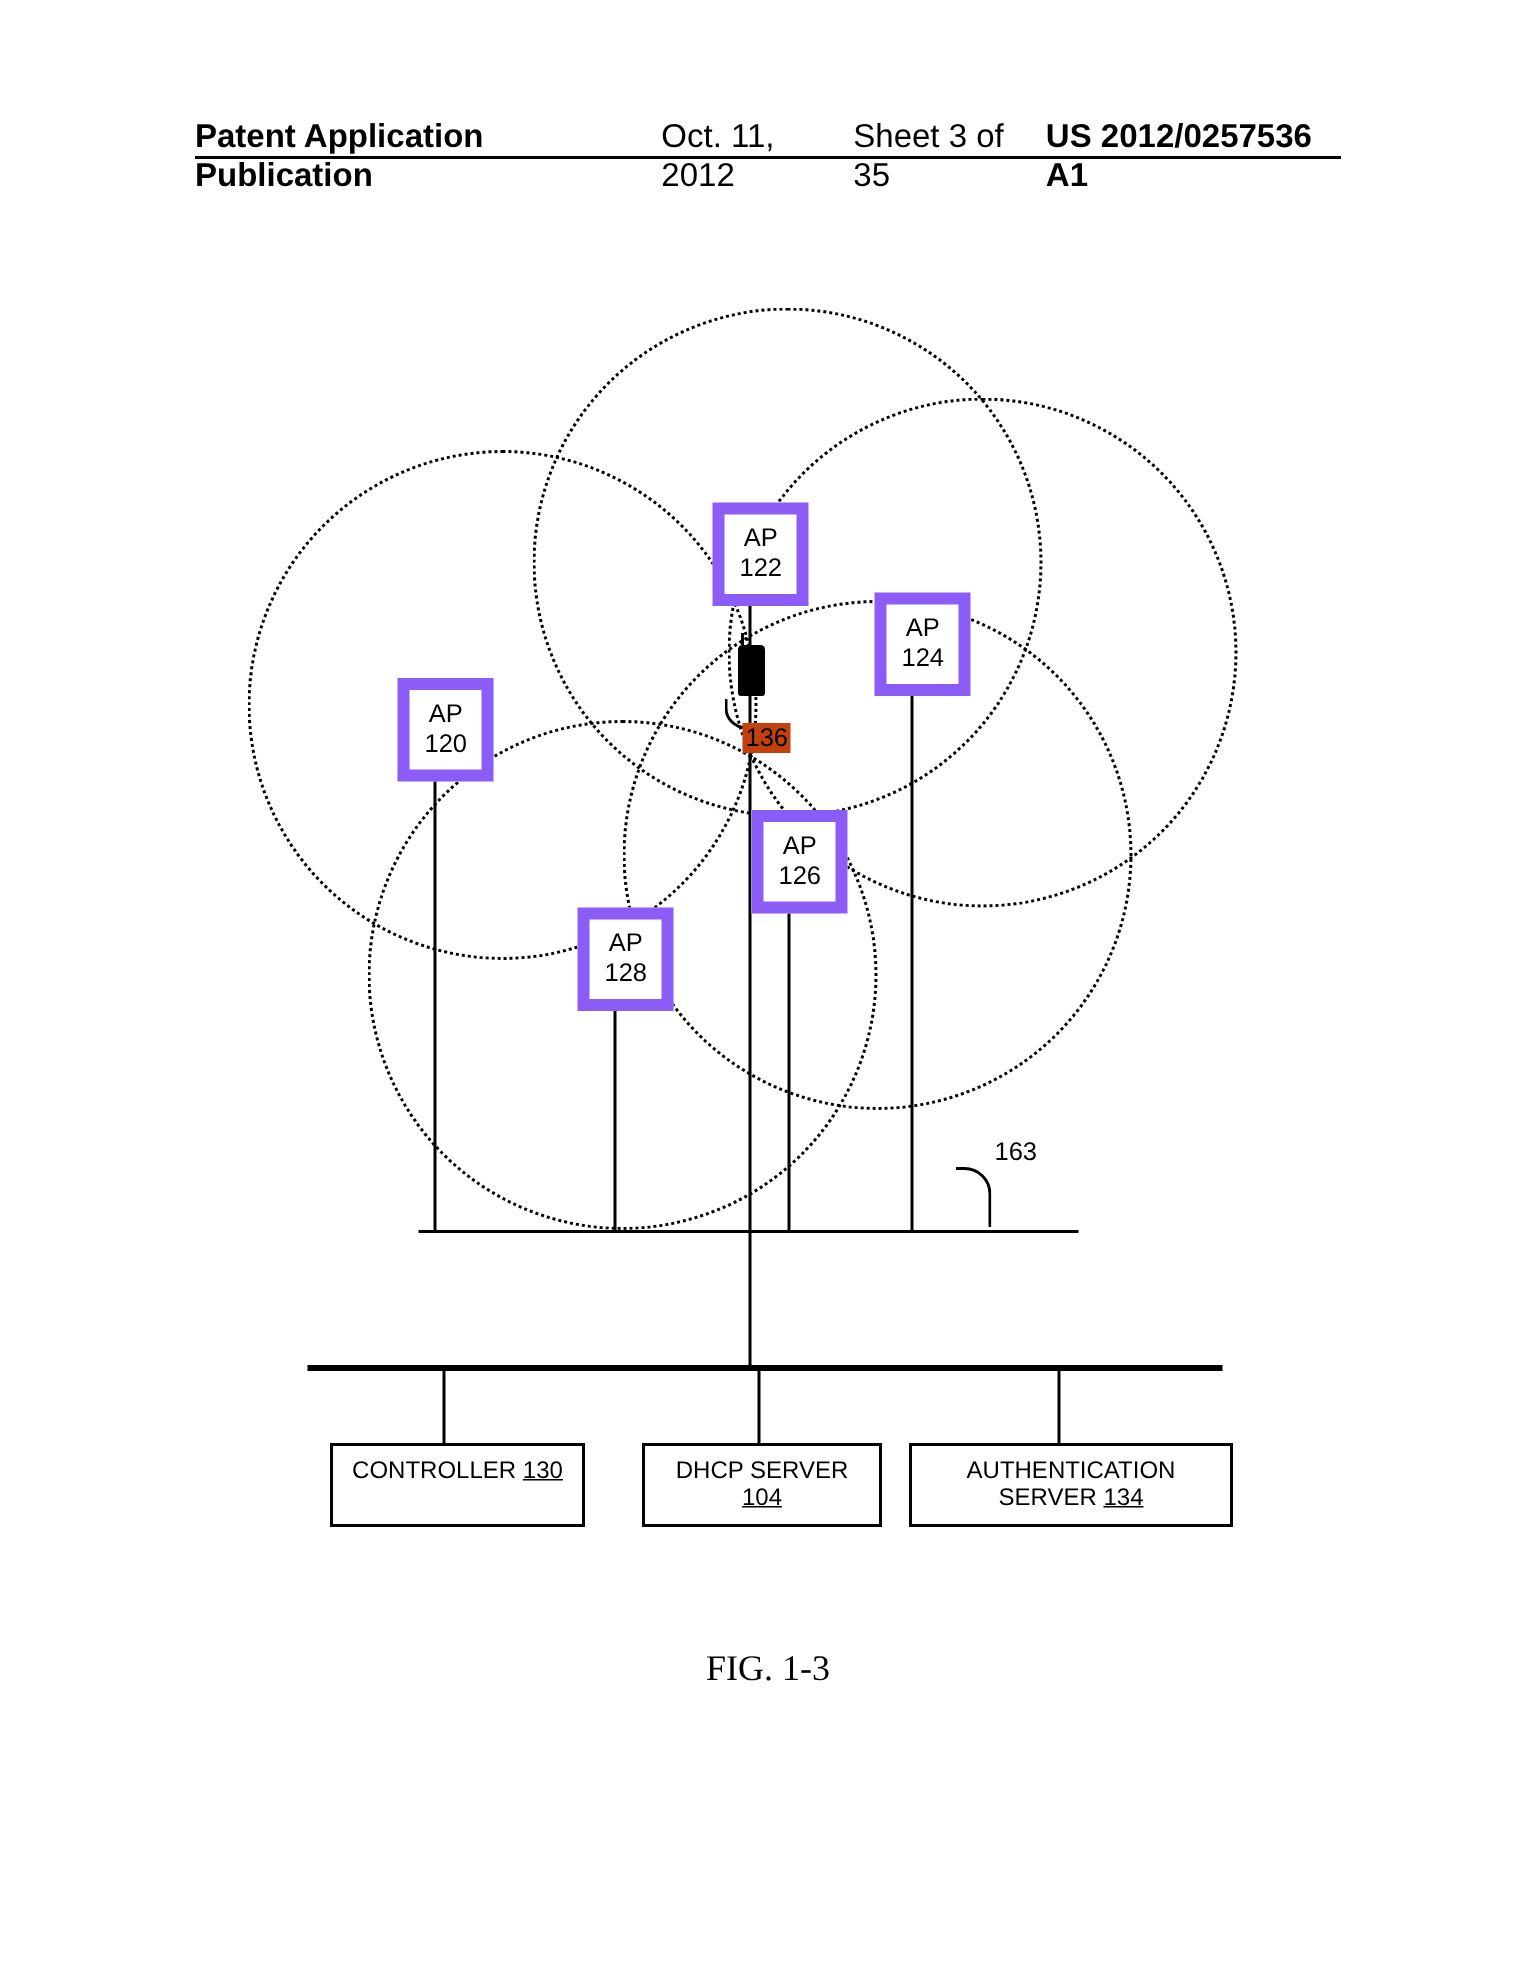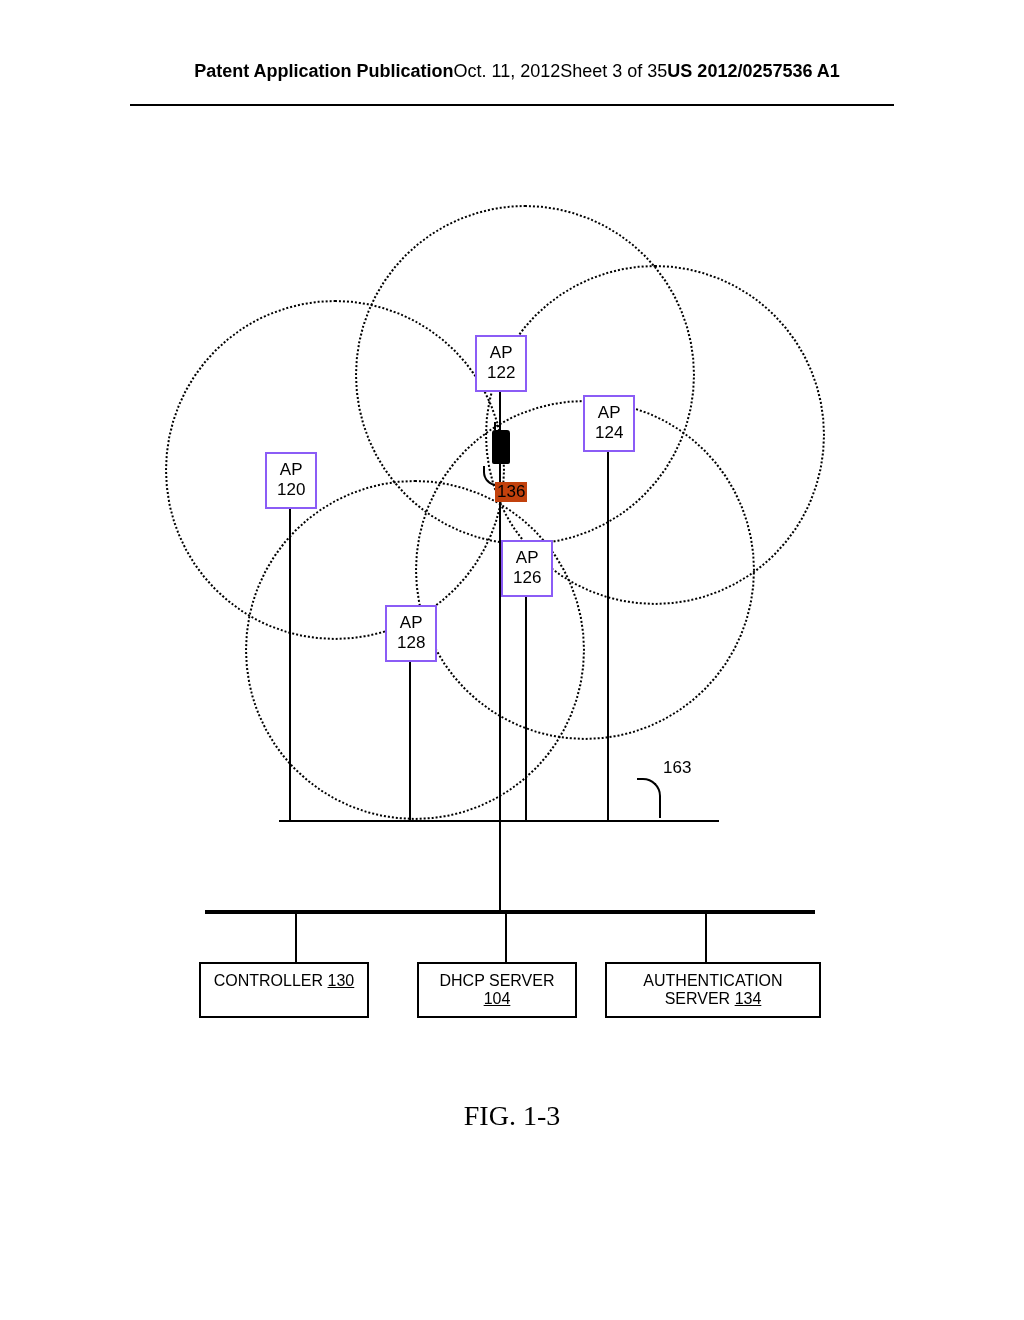--- a/index.html
+++ b/index.html
@@ -5,27 +5,27 @@
   * { box-sizing: border-box; margin: 0; padding: 0; }
   body {
     width: 1024px;
     height: 1320px;
     background: #fff;
     font-family: Arial, Helvetica, sans-serif;
     position: relative;
   }
   .header {
     position: absolute;
-    top: 61px;
+    top: 78px;
     left: 0;
     width: 1024px;
     display: flex;
-    justify-content: center;
+    justify-content: space-between;
     padding: 0 120px 0 130px;
-    font-size: 18px;
+    font-size: 22px;
   }
   .header .pub { font-weight: bold; }
   .header .date { font-weight: normal; }
   .header .sheet { font-weight: normal; }
   .header .pubnum { font-weight: bold; }
   .hr {
     position: absolute;
     top: 104px;
     left: 130px;
     width: 764px;
@@ -45,21 +45,21 @@
     background: transparent;
   }
   .c120 { left: -20px; top: 120px; width: 340px; height: 340px; }
   .c122 { left: 170px; top: 25px;  width: 340px; height: 340px; }
   .c124 { left: 300px; top: 85px;  width: 340px; height: 340px; }
   .c126 { left: 230px; top: 220px; width: 340px; height: 340px; }
   .c128 { left: 60px;  top: 300px; width: 340px; height: 340px; }
   .apbox {
     position: absolute;
     background: #fff;
-    border: 2px solid #8b5cf6;
+    border: 8px solid #8b5cf6;
     padding: 6px 10px;
     text-align: center;
     font-size: 17px;
     line-height: 1.2;
     z-index: 5;
   }
   .apbox .num { }
   .ap120 { left: 80px;  top: 272px; }
   .ap122 { left: 290px; top: 155px; }
   .ap124 { left: 398px; top: 215px; }
@@ -171,45 +171,45 @@
     height: 40px;
     border-right: 2px solid #000;
     border-top: 2px solid #000;
     border-radius: 0 18px 0 0;
     z-index: 4;
   }
 
   .servers {
     position: absolute;
     top: 782px;
-    left: 5px;
+    left: 16px;
     width: 640px;
     display: flex;
     justify-content: center;
-    gap: 28px;
+    gap: 18px;
   }
   .srvbox {
     border: 2px solid #000;
     padding: 8px 10px;
     text-align: center;
     font-size: 16px;
     background: #fff;
   }
   .srvbox .num { text-decoration: underline; }
   .srv1 { width: 170px; }
   .srv2 { width: 160px; margin-left: 20px; }
   .srv3 { width: 216px; }
 
   .figlabel {
     position: absolute;
     top: 1100px;
     left: 0;
     width: 1024px;
     text-align: center;
-    font-size: 28px;
+    font-size: 24px;
     font-family: "Times New Roman", Times, serif;
   }
 </style>
 </head>
 <body>
 
 <div class="header">
   <span class="pub">Patent Application Publication</span>
   <span class="date">Oct. 11, 2012</span>
   <span class="sheet">Sheet 3 of 35</span>

